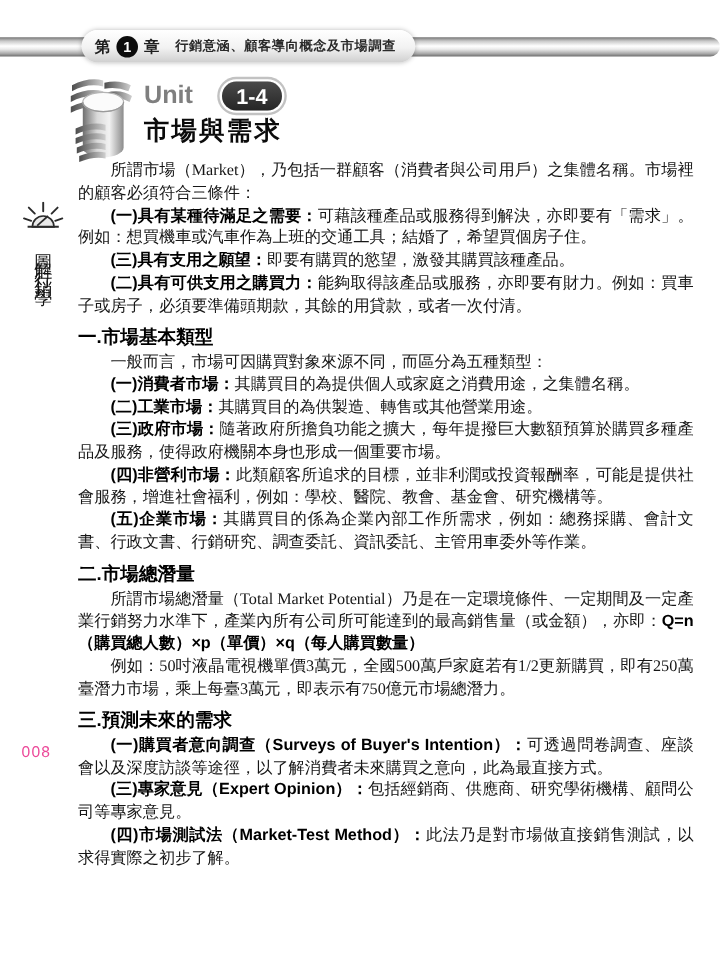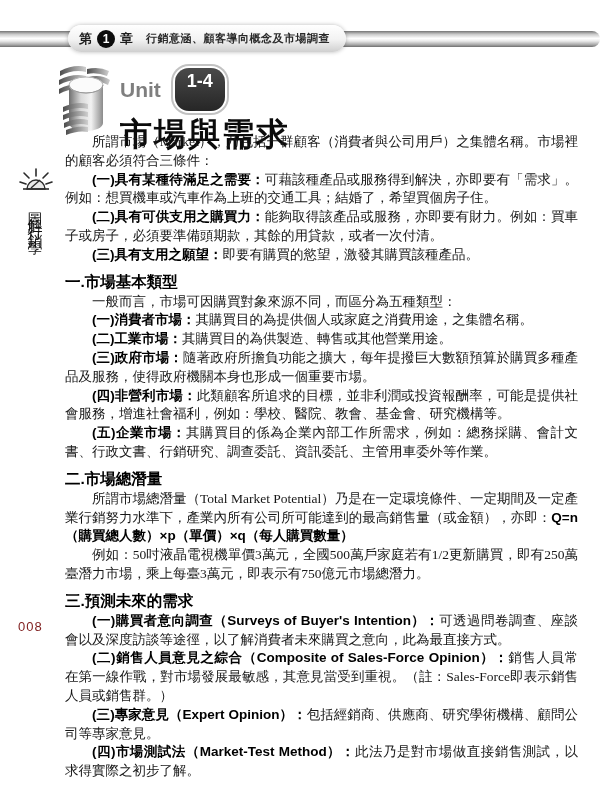--- a/index.html
+++ b/index.html
@@ -24,41 +24,41 @@
   .ch-word{font-weight:bold;font-size:13px;color:#1e1e1e;}
   .ch-num{
     width:18px;height:18px;border-radius:50%;background:#0c0c0c;color:#ffffff;
     display:inline-flex;align-items:center;justify-content:center;
     font-weight:bold;font-size:12px;line-height:1;
   }
   .ch-title{font-weight:bold;font-size:11px;color:#2a2a2a;margin-left:8px;letter-spacing:.5px;}
   
   .unit-logo{position:absolute;left:57px;top:59px;}
   .unit-text{position:absolute;left:120px;top:68px;font-family:"Liberation Sans",sans-serif;}
-  .unit-line{display:flex;align-items:center;gap:14px;}
+  .unit-line{display:flex;align-items:center;gap:24px;}
   .unit-word{font-weight:bold;font-size:21px;color:#7f7f7f;}
   .unit-badge{
     background:linear-gradient(to bottom,#4a4a4a,#262626);color:#ffffff;
     font-weight:bold;font-size:18px;line-height:1;
-    padding:4px 12px 21px;border-radius:14px;
+    padding:4px 12px 2px;border-radius:14px;
     box-shadow:0 0 0 2px #ffffff,0 0 0 4px #c2c2c2;
   }
   .unit-title{
-    margin:6px 0 0;font-weight:bold;font-size:32px;color:#0b0b0b;letter-spacing:2px;line-height:1.1;
+    margin:6px 0 0;font-weight:bold;font-size:21px;color:#0b0b0b;letter-spacing:2px;line-height:1.1;
   }
   
   .sun-icon{position:absolute;left:19px;top:168px;}
   .side-label{
     position:absolute;left:25px;top:200px;
     writing-mode:vertical-rl;text-orientation:upright;
     font-size:15px;letter-spacing:7px;color:#111111;font-family:"Liberation Serif",serif;
   }
   .page-num{
     position:absolute;left:18px;top:619px;
-    font-size:13px;color:#7f1d1d;letter-spacing:1px;font-family:"Liberation Sans",sans-serif;
+    font-size:13px;color:#ec4899;letter-spacing:1px;font-family:"Liberation Sans",sans-serif;
   }
   
   .content{
     position:absolute;left:65px;top:133px;width:513px;
     font-size:13.5px;line-height:18.8px;text-align:justify;color:#161616;
   }
   .content p{margin:0;text-indent:2em;}
   .content h2{
     font-family:"Liberation Sans",sans-serif;font-weight:bold;
     font-size:15.5px;line-height:21px;color:#000000;margin:6px 0 1px;
@@ -128,35 +128,34 @@
     <path d="M8 21 a9 9 0 0 1 18 0 z" fill="#e9e9e9" stroke="#2b2b2b" stroke-width="1.4"></path>
     <line x1="12" y1="20" x2="21" y2="12" stroke="#2b2b2b" stroke-width="1.4"></line>
     <line x1="4" y1="21" x2="30" y2="21" stroke="#2b2b2b" stroke-width="1.6"></line>
   </svg>
   <div class="side-label">圖解行銷學</div>
   <div class="page-num">008</div>
 
   <main class="content">
     <p><span>所謂市場（Market），乃包括一群顧客（消費者與公司用戶）之集體名稱。市場裡的顧客必須符合三條件：</span></p>
     <p><span class="lbl">(一)具有某種待滿足之需要：</span><span>可藉該種產品或服務得到解決，亦即要有「需求」。例如：想買機車或汽車作為上班的交通工具；結婚了，希望買個房子住。</span></p>
+    <p><span class="lbl">(三)具有支用之願望：</span><span>即要有購買的慾望，激發其購買該種產品。</span></p>
     <p><span class="lbl">(二)具有可供支用之購買力：</span><span>能夠取得該產品或服務，亦即要有財力。例如：買車子或房子，必須要準備頭期款，其餘的用貸款，或者一次付清。</span></p>
-    <p><span class="lbl">(三)具有支用之願望：</span><span>即要有購買的慾望，激發其購買該種產品。</span></p>
 
     <h2>一.市場基本類型</h2>
     <p><span>一般而言，市場可因購買對象來源不同，而區分為五種類型：</span></p>
     <p><span class="lbl">(一)消費者市場：</span><span>其購買目的為提供個人或家庭之消費用途，之集體名稱。</span></p>
     <p><span class="lbl">(二)工業市場：</span><span>其購買目的為供製造、轉售或其他營業用途。</span></p>
     <p><span class="lbl">(三)政府市場：</span><span>隨著政府所擔負功能之擴大，每年提撥巨大數額預算於購買多種產品及服務，使得政府機關本身也形成一個重要市場。</span></p>
     <p><span class="lbl">(四)非營利市場：</span><span>此類顧客所追求的目標，並非利潤或投資報酬率，可能是提供社會服務，增進社會福利，例如：學校、醫院、教會、基金會、研究機構等。</span></p>
     <p><span class="lbl">(五)企業市場：</span><span>其購買目的係為企業內部工作所需求，例如：總務採購、會計文書、行政文書、行銷研究、調查委託、資訊委託、主管用車委外等作業。</span></p>
 
     <h2>二.市場總潛量</h2>
     <p><span>所謂市場總潛量（Total Market Potential）乃是在一定環境條件、一定期間及一定產業行銷努力水準下，產業內所有公司所可能達到的最高銷售量（或金額），亦即：</span><span class="formula">Q=n（購買總人數）×p（單價）×q（每人購買數量）</span></p>
     <p><span>例如：50吋液晶電視機單價3萬元，全國500萬戶家庭若有1/2更新購買，即有250萬臺潛力市場，乘上每臺3萬元，即表示有750億元市場總潛力。</span></p>
 
     <h2>三.預測未來的需求</h2>
     <p><span class="lbl">(一)購買者意向調查（Surveys of Buyer's Intention）：</span><span>可透過問卷調查、座談會以及深度訪談等途徑，以了解消費者未來購買之意向，此為最直接方式。</span></p>
-    <p><span class="lbl">(二)銷售人員意見之綜合（Composite of Sales-Force Opinion）：</span><span>銷售人員常在第一線作戰，對市場發展最敏感，其意見當受到重視。（註：Sales-Force即表示銷售人員或銷售群。）</span></p>
     <p><span class="lbl">(三)專家意見（Expert Opinion）：</span><span>包括經銷商、供應商、研究學術機構、顧問公司等專家意見。</span></p>
     <p><span class="lbl">(四)市場測試法（Market-Test Method）：</span><span>此法乃是對市場做直接銷售測試，以求得實際之初步了解。</span></p>
   </main>
 
 </div>
 
 </body></html>

